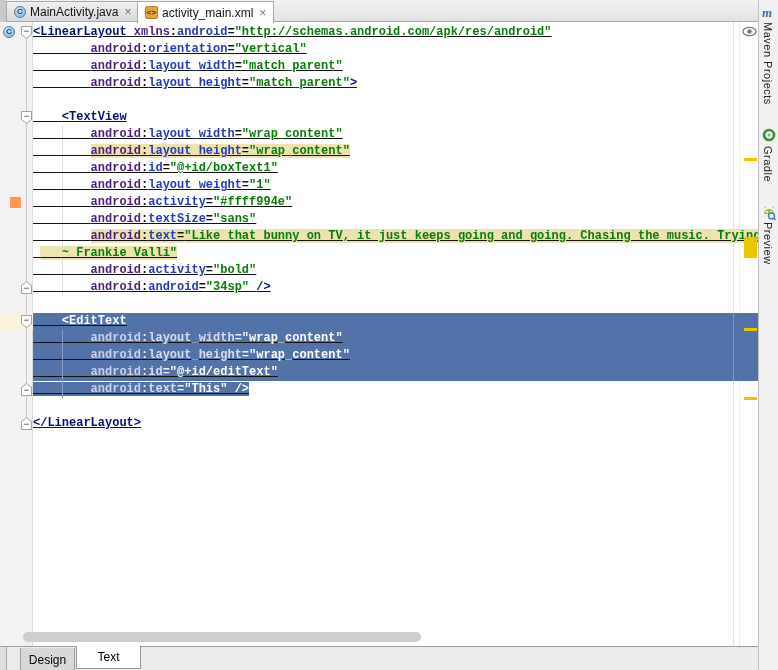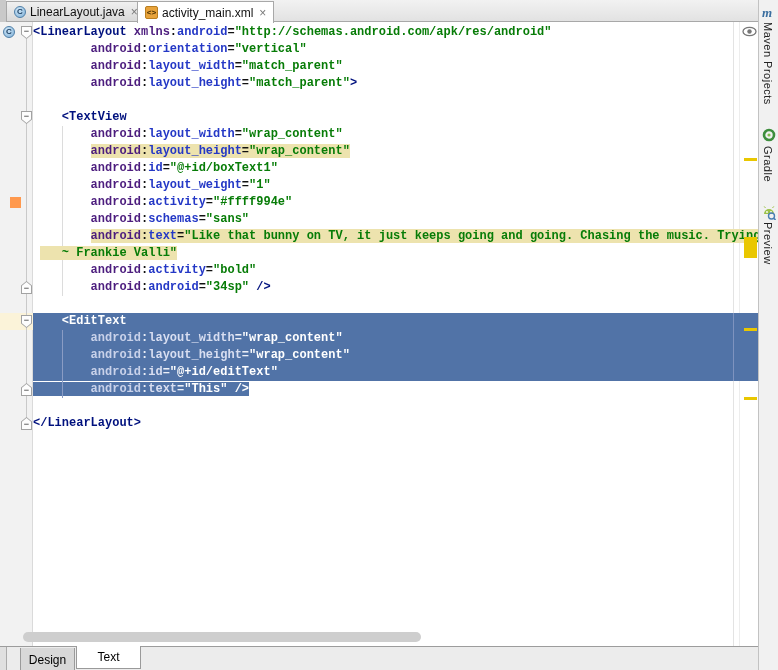--- a/index.html
+++ b/index.html
@@ -31,21 +31,21 @@
   .fold .i { position:absolute; left:1px; top:1px; right:1px; bottom:1px; background:#FDFDFD; }
   .fold.start .o, .fold.start .i { clip-path:polygon(0 0,100% 0,100% 66%,50% 100%,0 66%); }
   .fold.end .o,   .fold.end .i   { clip-path:polygon(0 34%,50% 0,100% 34%,100% 100%,0 100%); }
   .fold .m { position:absolute; left:0; right:0; top:0; text-align:center; font:bold 9px/11px "Liberation Sans",sans-serif; color:#666; }
   .fold.end .m { top:2px; }
   #gutter-class-icon { position:absolute; left:3px; z-index:3; }
   #color-swatch { position:absolute; left:10px; width:11px; height:11px; z-index:3; }
 
   
   .code-line { position:absolute; left:33px; right:0; height:17px; white-space:pre; overflow:hidden;
-               font:bold 12px/17px "Liberation Mono", monospace; color:#111; z-index:1; }
+               font:bold 12px/17px "Liberation Mono", monospace; color:#111; z-index:1;text-decoration:underline; }
   .tk-tag  { color:#00117E; }
   .tk-ns   { color:#4C1D7E; }
   .tk-attr { color:#2438C6; }
   .tk-p    { color:#111; }
   .tk-val  { color:#077C07; }
   .hl      { background:#EDE3AE; }
   .sel-full { background:#5173A7; }
   .selbg    { background:#5173A7; }
   .sel-full .tk-tag, .selbg .tk-tag,
   .sel-full .tk-val, .selbg .tk-val { color:#FFFFFF; }
@@ -80,21 +80,21 @@
 </style>
 </head>
 <body>
 
 <div id="window">
 
   <div id="tabbar">
     <div class="corner"></div>
     <div class="etab inactive" style="left:6px;">
       <span class="class-icon">C</span>
-      <span>LinearLayout.java</span>
+      <span>MainActivity.java</span>
       <span class="tab-close">×</span>
     </div>
     <div class="etab active" style="left:137px;">
       <span class="xml-icon">&lt;&gt;</span>
       <span>activity_main.xml</span>
       <span class="tab-close">×</span>
     </div>
   </div>
 
   <div id="editor">
@@ -141,21 +141,21 @@
         <div class="code-line" style="top: 19px;">        <span class="tk-ns">android</span><span class="tk-p">:</span><span class="tk-attr">orientation</span><span class="tk-p">=</span><span class="tk-val">"vertical"</span></div>
         <div class="code-line" style="top: 36px;">        <span class="tk-ns">android</span><span class="tk-p">:</span><span class="tk-attr">layout_width</span><span class="tk-p">=</span><span class="tk-val">"match_parent"</span></div>
         <div class="code-line" style="top: 53px;">        <span class="tk-ns">android</span><span class="tk-p">:</span><span class="tk-attr">layout_height</span><span class="tk-p">=</span><span class="tk-val">"match_parent"</span><span class="tk-tag">&gt;</span></div>
         <div class="code-line" style="top: 70px;"></div>
         <div class="code-line" style="top: 87px;">    <span class="tk-tag">&lt;TextView</span></div>
         <div class="code-line" style="top: 104px;">        <span class="tk-ns">android</span><span class="tk-p">:</span><span class="tk-attr">layout_width</span><span class="tk-p">=</span><span class="tk-val">"wrap_content"</span></div>
         <div class="code-line" style="top: 121px;">        <span class="hl" style="background: rgb(237, 227, 174);"><span class="tk-ns">android</span><span class="tk-p">:</span><span class="tk-attr">layout_height</span><span class="tk-p">=</span><span class="tk-val">"wrap_content"</span></span></div>
         <div class="code-line" style="top: 138px;">        <span class="tk-ns">android</span><span class="tk-p">:</span><span class="tk-attr">id</span><span class="tk-p">=</span><span class="tk-val">"@+id/boxText1"</span></div>
         <div class="code-line" style="top: 155px;">        <span class="tk-ns">android</span><span class="tk-p">:</span><span class="tk-attr">layout_weight</span><span class="tk-p">=</span><span class="tk-val">"1"</span></div>
         <div class="code-line" style="top: 172px;">        <span class="tk-ns">android</span><span class="tk-p">:</span><span class="tk-attr">activity</span><span class="tk-p">=</span><span class="tk-val">"#ffff994e"</span></div>
-        <div class="code-line" style="top: 189px;">        <span class="tk-ns">android</span><span class="tk-p">:</span><span class="tk-attr">schemas</span><span class="tk-p">=</span><span class="tk-val">"sans"</span></div>
+        <div class="code-line" style="top: 189px;">        <span class="tk-ns">android</span><span class="tk-p">:</span><span class="tk-attr">textSize</span><span class="tk-p">=</span><span class="tk-val">"sans"</span></div>
         <div class="code-line" style="top: 206px;">        <span class="hl" style="background: rgb(237, 227, 174);"><span class="tk-ns">android</span><span class="tk-p">:</span><span class="tk-attr">text</span><span class="tk-p">=</span><span class="tk-val">"Like that bunny on TV, it just keeps going and going. Chasing the music. Trying to</span></span></div>
         <div class="code-line" style="top: 223px;"> <span class="hl" style="background: rgb(237, 227, 174);">   <span class="tk-val">~ Frankie Valli"</span></span></div>
         <div class="code-line" style="top: 240px;">        <span class="tk-ns">android</span><span class="tk-p">:</span><span class="tk-attr">activity</span><span class="tk-p">=</span><span class="tk-val">"bold"</span></div>
         <div class="code-line" style="top: 257px;">        <span class="tk-ns">android</span><span class="tk-p">:</span><span class="tk-attr">android</span><span class="tk-p">=</span><span class="tk-val">"34sp"</span><span class="tk-p"> </span><span class="tk-tag">/&gt;</span></div>
         <div class="code-line" style="top: 274px;"></div>
         <div class="code-line sel-full" style="top: 291px;">    <span class="tk-tag">&lt;EditText</span></div>
         <div class="code-line sel-full" style="top: 308px;">        <span class="tk-ns">android</span><span class="tk-p">:</span><span class="tk-attr">layout_width</span><span class="tk-p">=</span><span class="tk-val">"wrap_content"</span></div>
         <div class="code-line sel-full" style="top: 325px;">        <span class="tk-ns">android</span><span class="tk-p">:</span><span class="tk-attr">layout_height</span><span class="tk-p">=</span><span class="tk-val">"wrap_content"</span></div>
         <div class="code-line sel-full" style="top: 342px;">        <span class="tk-ns">android</span><span class="tk-p">:</span><span class="tk-attr">id</span><span class="tk-p">=</span><span class="tk-val">"@+id/editText"</span></div>
         <div class="code-line" style="top: 359px;"><span class="selbg">        <span class="tk-ns">android</span><span class="tk-p">:</span><span class="tk-attr">text</span><span class="tk-p">=</span><span class="tk-val">"This"</span><span class="tk-p"> </span><span class="tk-tag">/&gt;</span></span></div>

